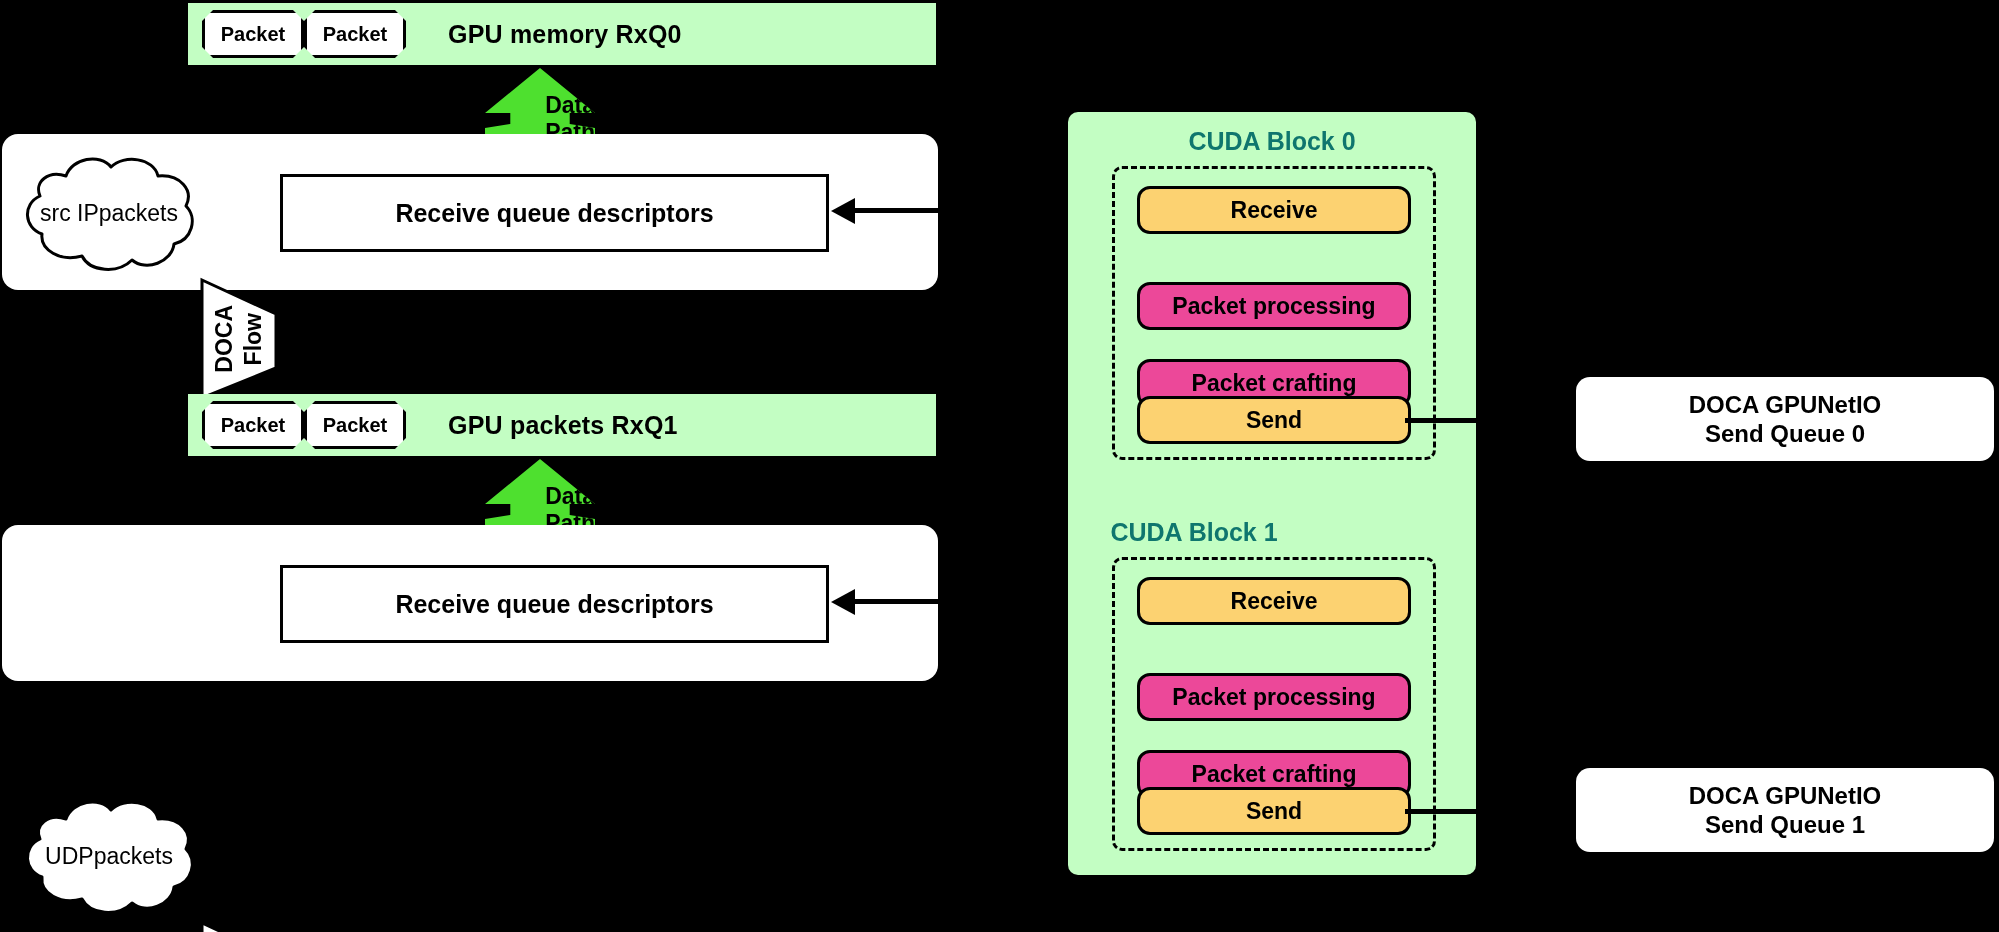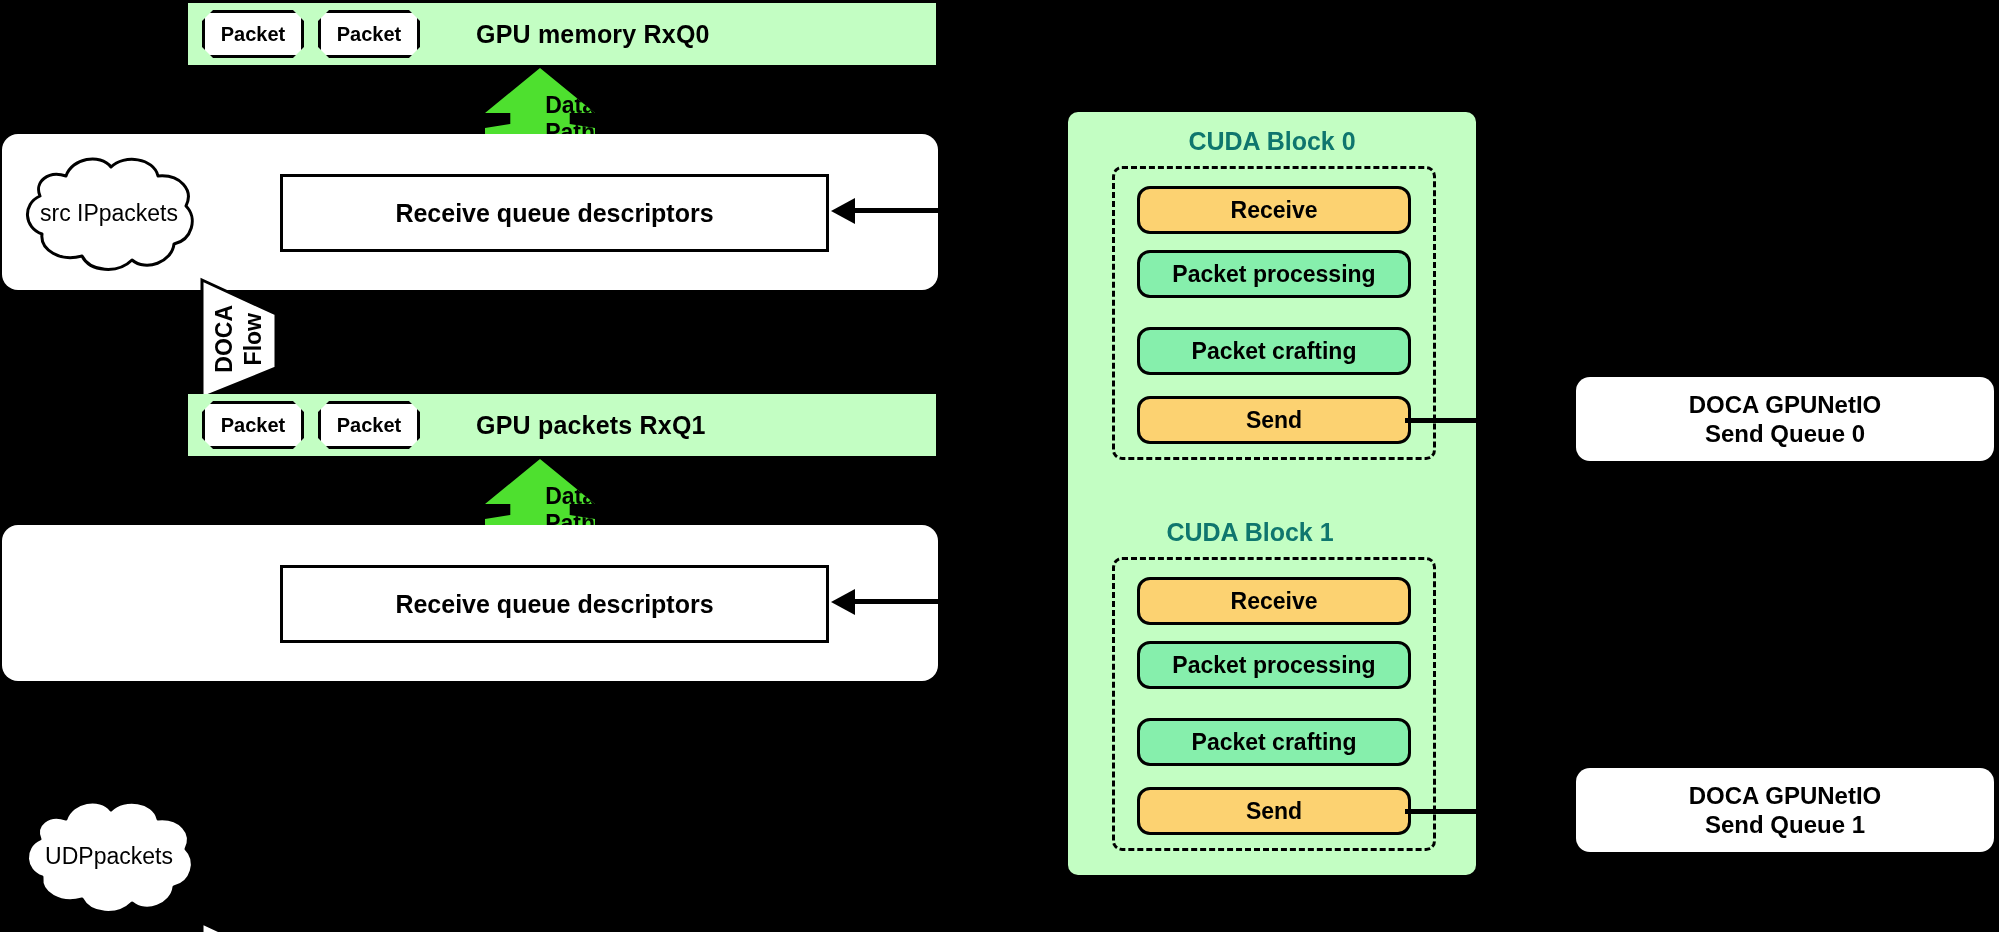--- a/index.html
+++ b/index.html
@@ -15,21 +15,20 @@
     background:#ffffff;
     border:4px dashed #ffffff;
     border-radius:16px;
   }
 
   
   .gpumem{
     background:#c3fec3;
     display:flex;align-items:center;
     padding-left:14px;
-    gap:14px;
   }
   .gpumem .title{
     font-weight:bold;font-size:25px;color:#000;margin-left:42px;letter-spacing:.2px;
   }
 
   
   .packet{
     background:#ffffff;
     border:3px solid #000;
     width:96px;height:42px;
@@ -93,21 +92,21 @@
   .cuda-dash{
     border:3px dashed #000;
     border-radius:10px;
   }
   .stage{
     border:3px solid #000;border-radius:13px;
     display:flex;align-items:center;justify-content:center;
     font-weight:bold;font-size:23px;color:#000;text-align:center;
   }
   .stage.orange{background:#fcd271;}
-  .stage.yellow{background:#86efac;}
+  .stage.yellow{background:#ec4899;margin-top:32px;}
 
   
   .sendq{
     background:#ffffff;border:4px dashed #ffffff;border-radius:14px;
     display:flex;flex-direction:column;justify-content:center;
     font-weight:bold;font-size:24px;line-height:29px;text-align:center;color:#000;
   }
 </style>
 </head>
 <body>
@@ -202,21 +201,21 @@
 
 <div class="abs cuda-dash" style="left:1112px;top:166px;width:324px;height:294px;"></div>
 
 <div class="abs stage orange" style="left:1137px;top:186px;width:274px;height:48px;">Receive</div>
 <div class="abs stage yellow" style="left:1137px;top:250px;width:274px;height:48px;">Packet processing</div>
 <div class="abs stage yellow" style="left:1137px;top:327px;width:274px;height:48px;">Packet crafting</div>
 <div class="abs stage orange" style="left:1137px;top:396px;width:274px;height:48px;">Send</div>
 
 <div class="abs hline" style="left:1405px;top:418px;width:170px;height:5px;"></div>
 
-<div class="abs cuda-title" style="left:1068px;top:518px;width:364px;height:32px;">CUDA Block 1</div>
+<div class="abs cuda-title" style="left:1012px;top:518px;width:364px;height:32px;">CUDA Block 1</div>
 
 <div class="abs cuda-dash" style="left:1112px;top:557px;width:324px;height:294px;"></div>
 
 <div class="abs stage orange" style="left:1137px;top:577px;width:274px;height:48px;">Receive</div>
 <div class="abs stage yellow" style="left:1137px;top:641px;width:274px;height:48px;">Packet processing</div>
 <div class="abs stage yellow" style="left:1137px;top:718px;width:274px;height:48px;">Packet crafting</div>
 <div class="abs stage orange" style="left:1137px;top:787px;width:274px;height:48px;">Send</div>
 
 <div class="abs hline" style="left:1405px;top:809px;width:170px;height:5px;"></div>
 

